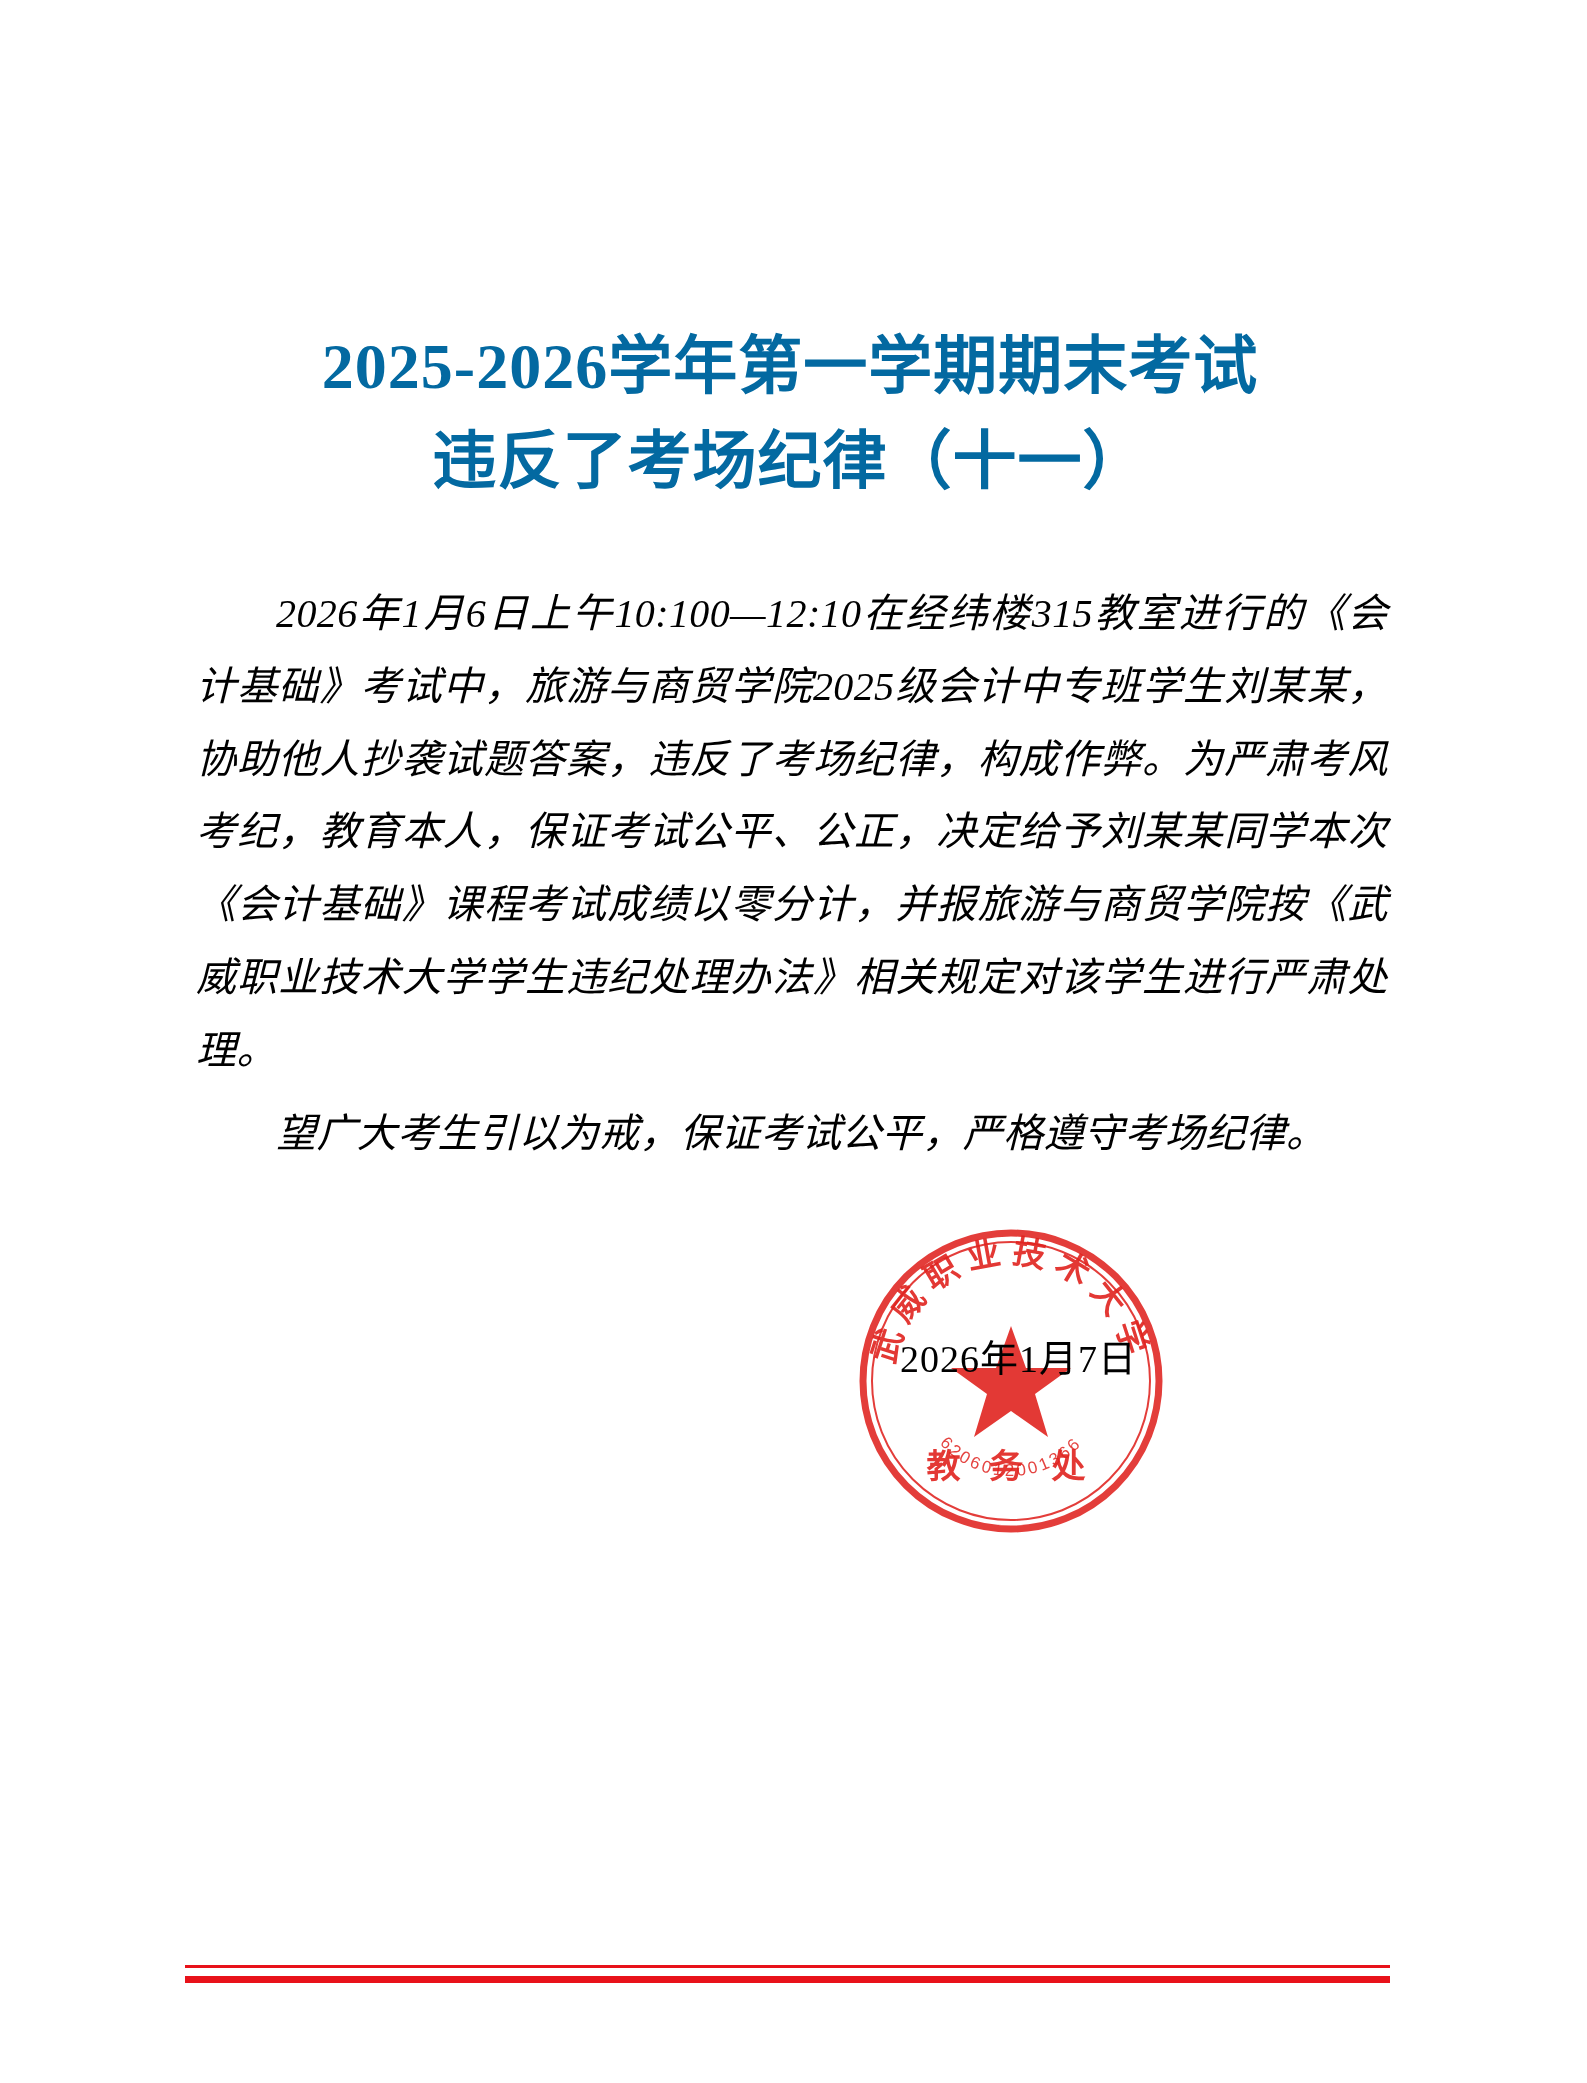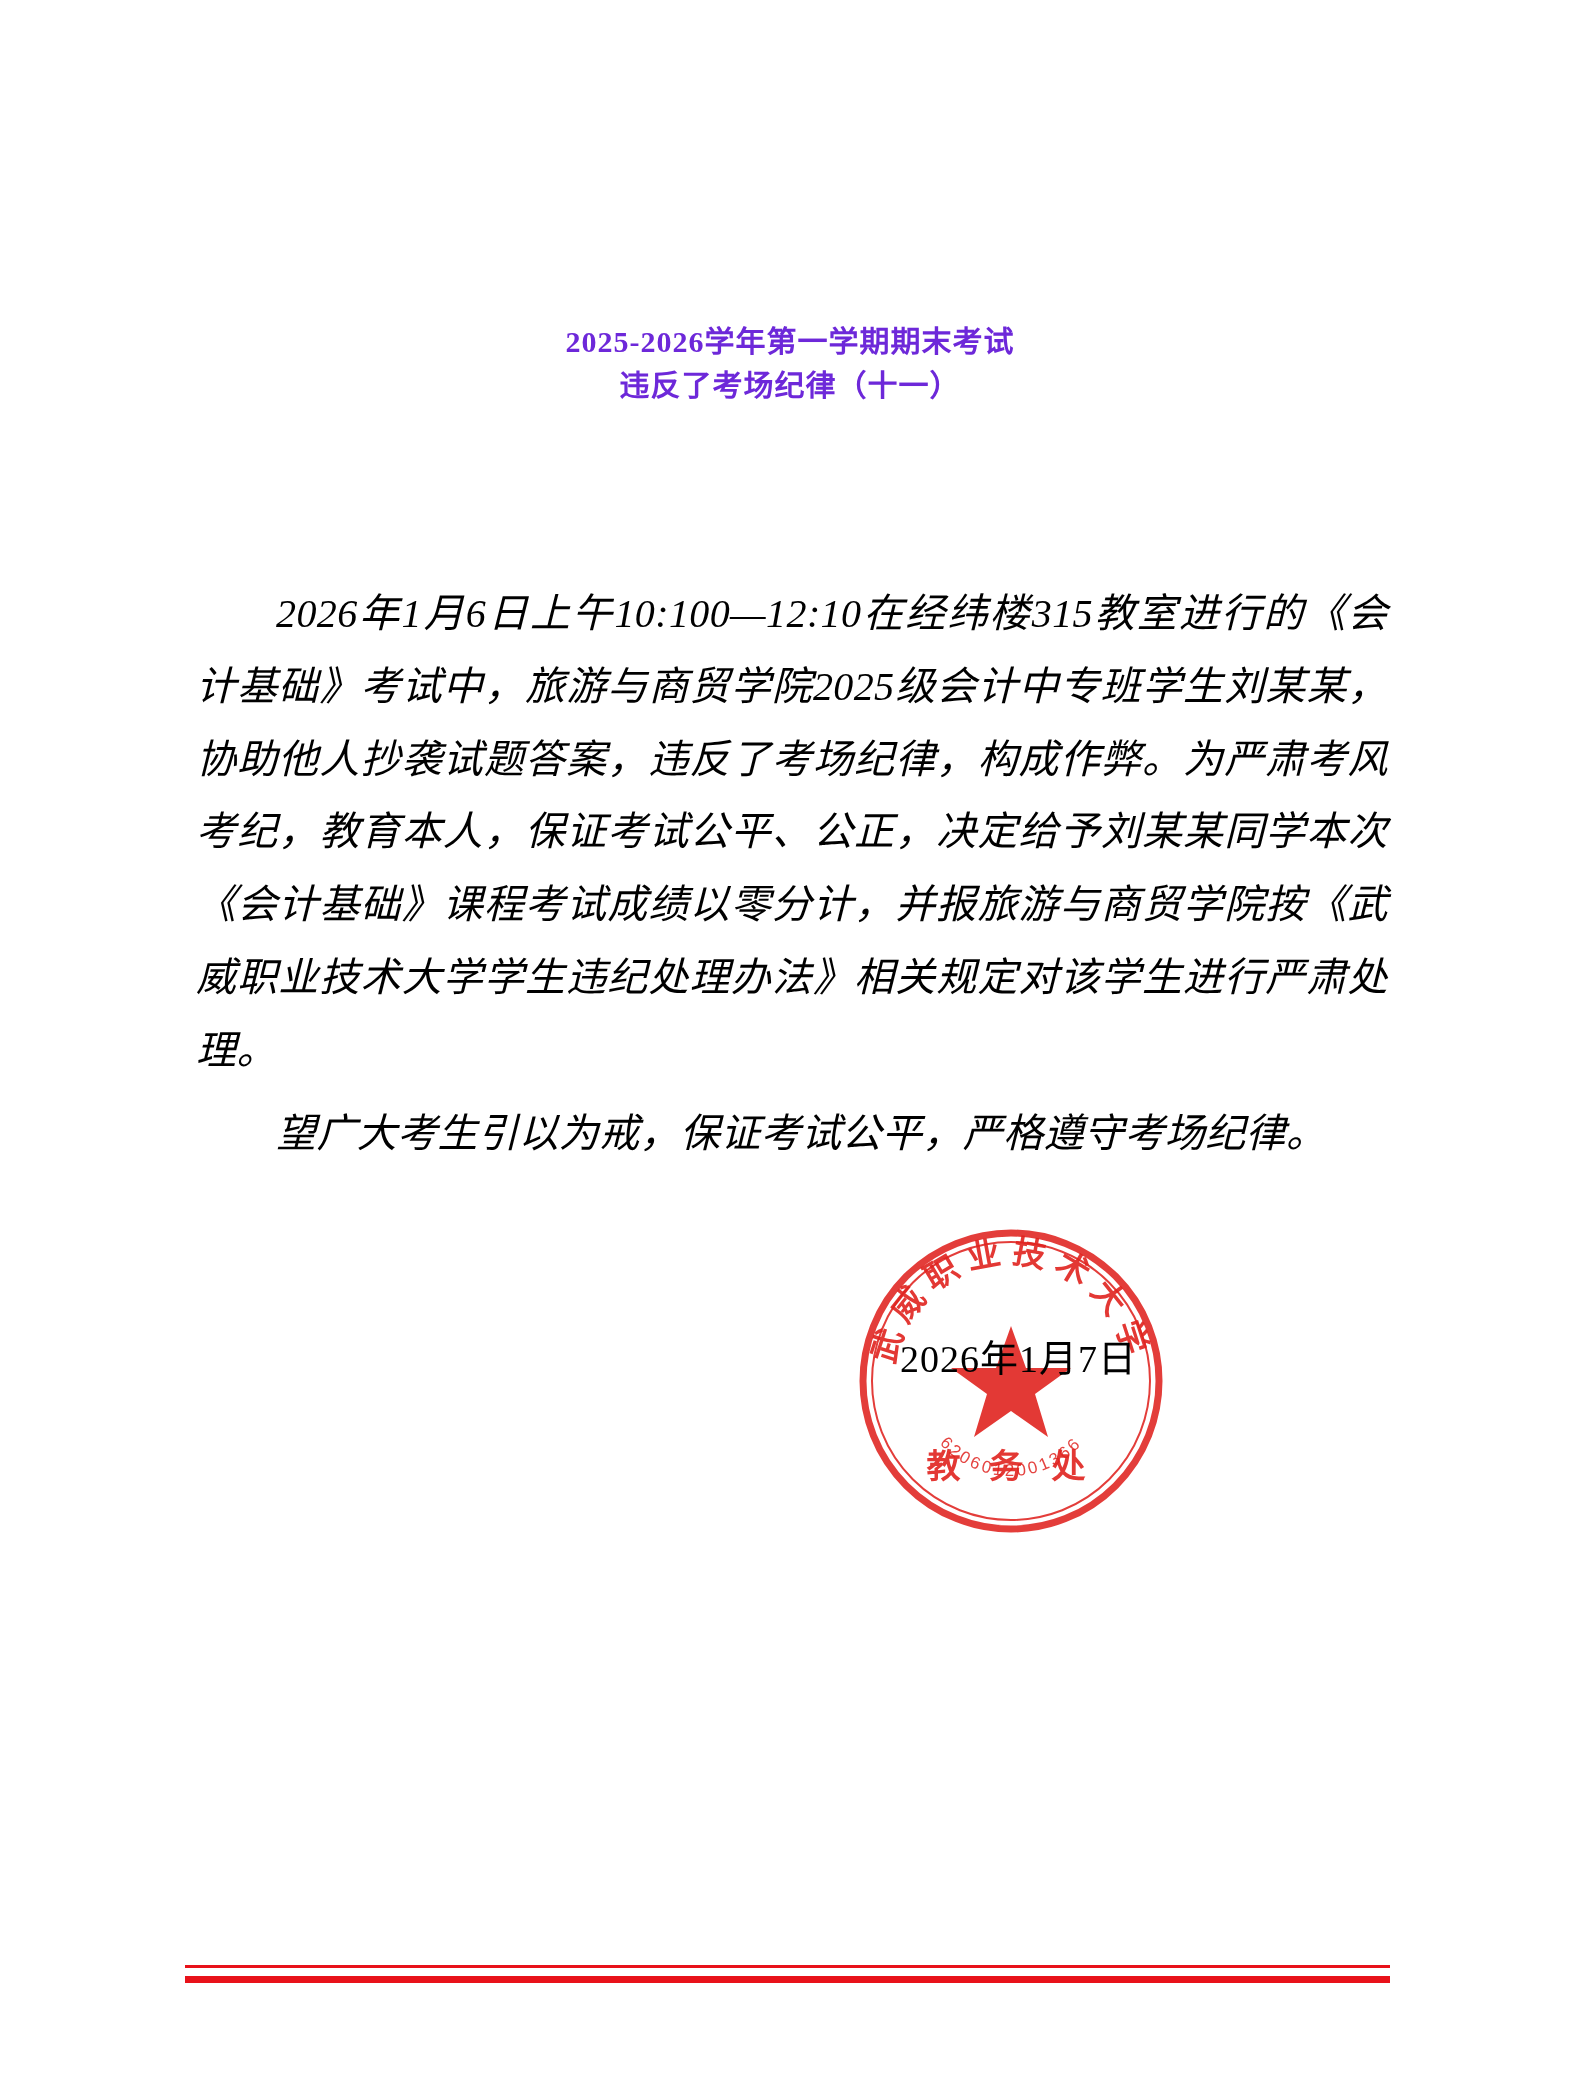--- a/index.html
+++ b/index.html
@@ -52,25 +52,25 @@
 
   
   .doc-title {
     position: absolute;
     left: 200px;
     top: 320px;
     width: 1180px;
     text-align: center;
   }
   .doc-title-line {
-    font-size: 30px;
+    font-size: 64px;
     font-weight: bold;
     line-height: 1.48;
     letter-spacing: 1px;
-    color: #6d28d9;
+    color: #0369a1;
   }
 
   
   .body-block {
     position: absolute;
     left: 196px;
     top: 578px;
     width: 1192px;
   }
   .para {

